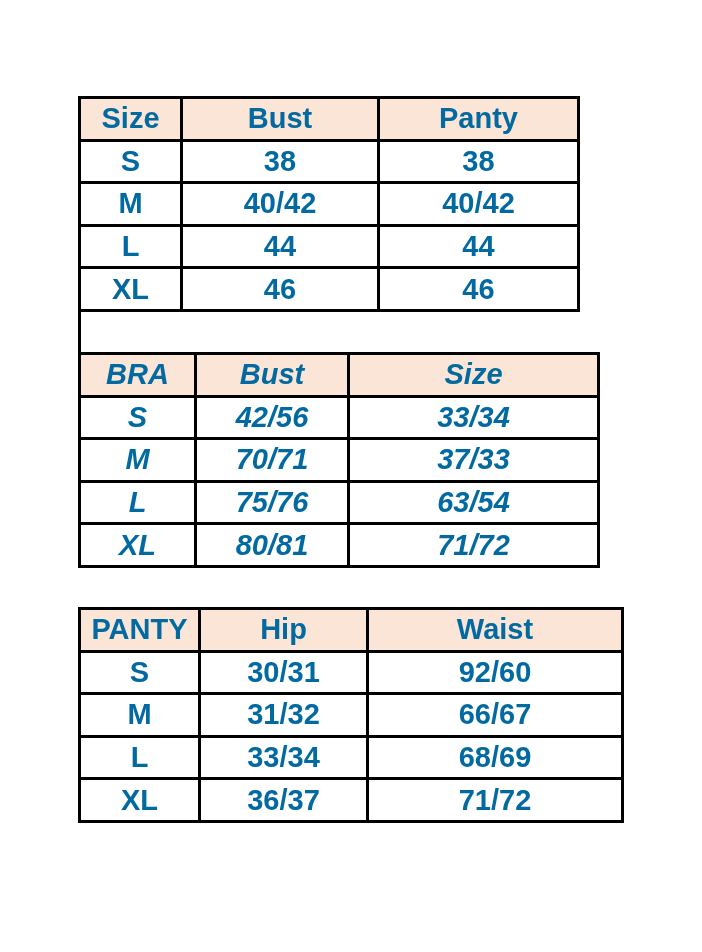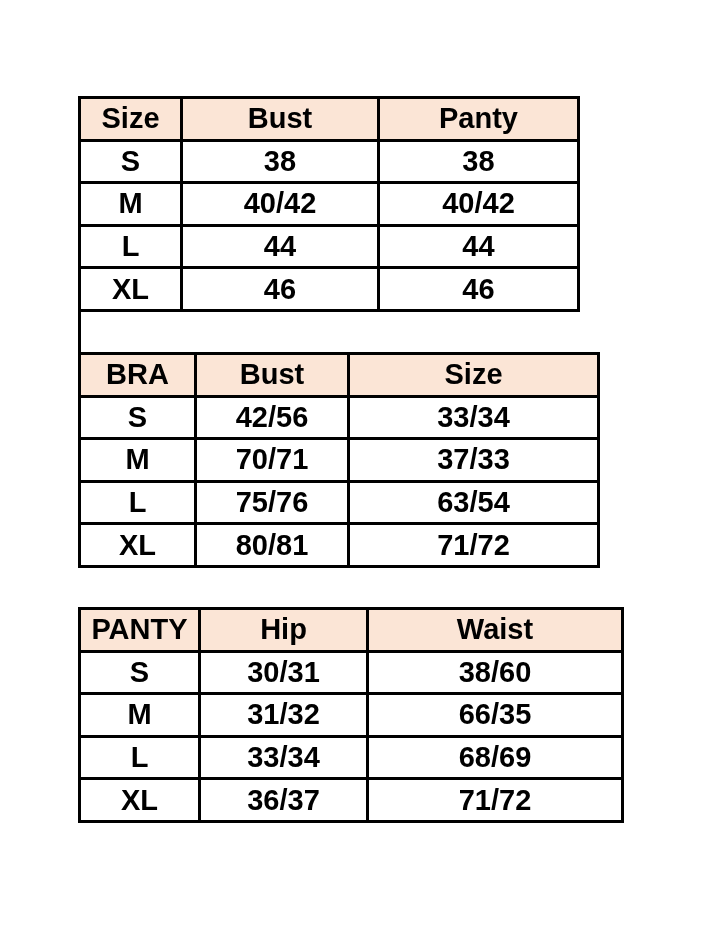--- a/index.html
+++ b/index.html
@@ -12,39 +12,39 @@
     width: 702px;
     height: 952px;
     background: #ffffff;
     overflow: hidden;
     font-family: "Liberation Sans", sans-serif;
   }
   table.chart {
     position: absolute;
     border-collapse: collapse;
     table-layout: fixed;
-    color: #000000;
+    color: #0369a1;
     font-weight: 700;
     font-size: 29px;
     text-align: center;
   }
   table.chart th, table.chart td {
     border: 3px solid #000000;
     padding: 0;
     vertical-align: middle;
     overflow: hidden;
   }
   table.chart tr {
     height: 42.6px;
   }
   table.chart thead th {
     background: #fbe5d6;
   }
   #table-sizes  { left: 78px; top: 96px;  }
-  #table-bra    { left: 78px; top: 352px; }
+  #table-bra    { left: 78px; top: 352px; font-style: italic; }
   #table-panty  { left: 78px; top: 607px; }
   .connector-line {
     position: absolute;
     left: 78px;
     top: 308px;
     width: 3px;
     height: 47px;
     background: #000000;
   }
 </style>
@@ -139,26 +139,26 @@
       <tr>
         <th>PANTY</th>
         <th>Hip</th>
         <th>Waist</th>
       </tr>
     </thead>
     <tbody>
       <tr>
         <td>S</td>
         <td>30/31</td>
-        <td>38/60</td>
+        <td>92/60</td>
       </tr>
       <tr>
         <td>M</td>
         <td>31/32</td>
-        <td>66/35</td>
+        <td>66/67</td>
       </tr>
       <tr>
         <td>L</td>
         <td>33/34</td>
         <td>68/69</td>
       </tr>
       <tr>
         <td>XL</td>
         <td>36/37</td>
         <td>71/72</td>

